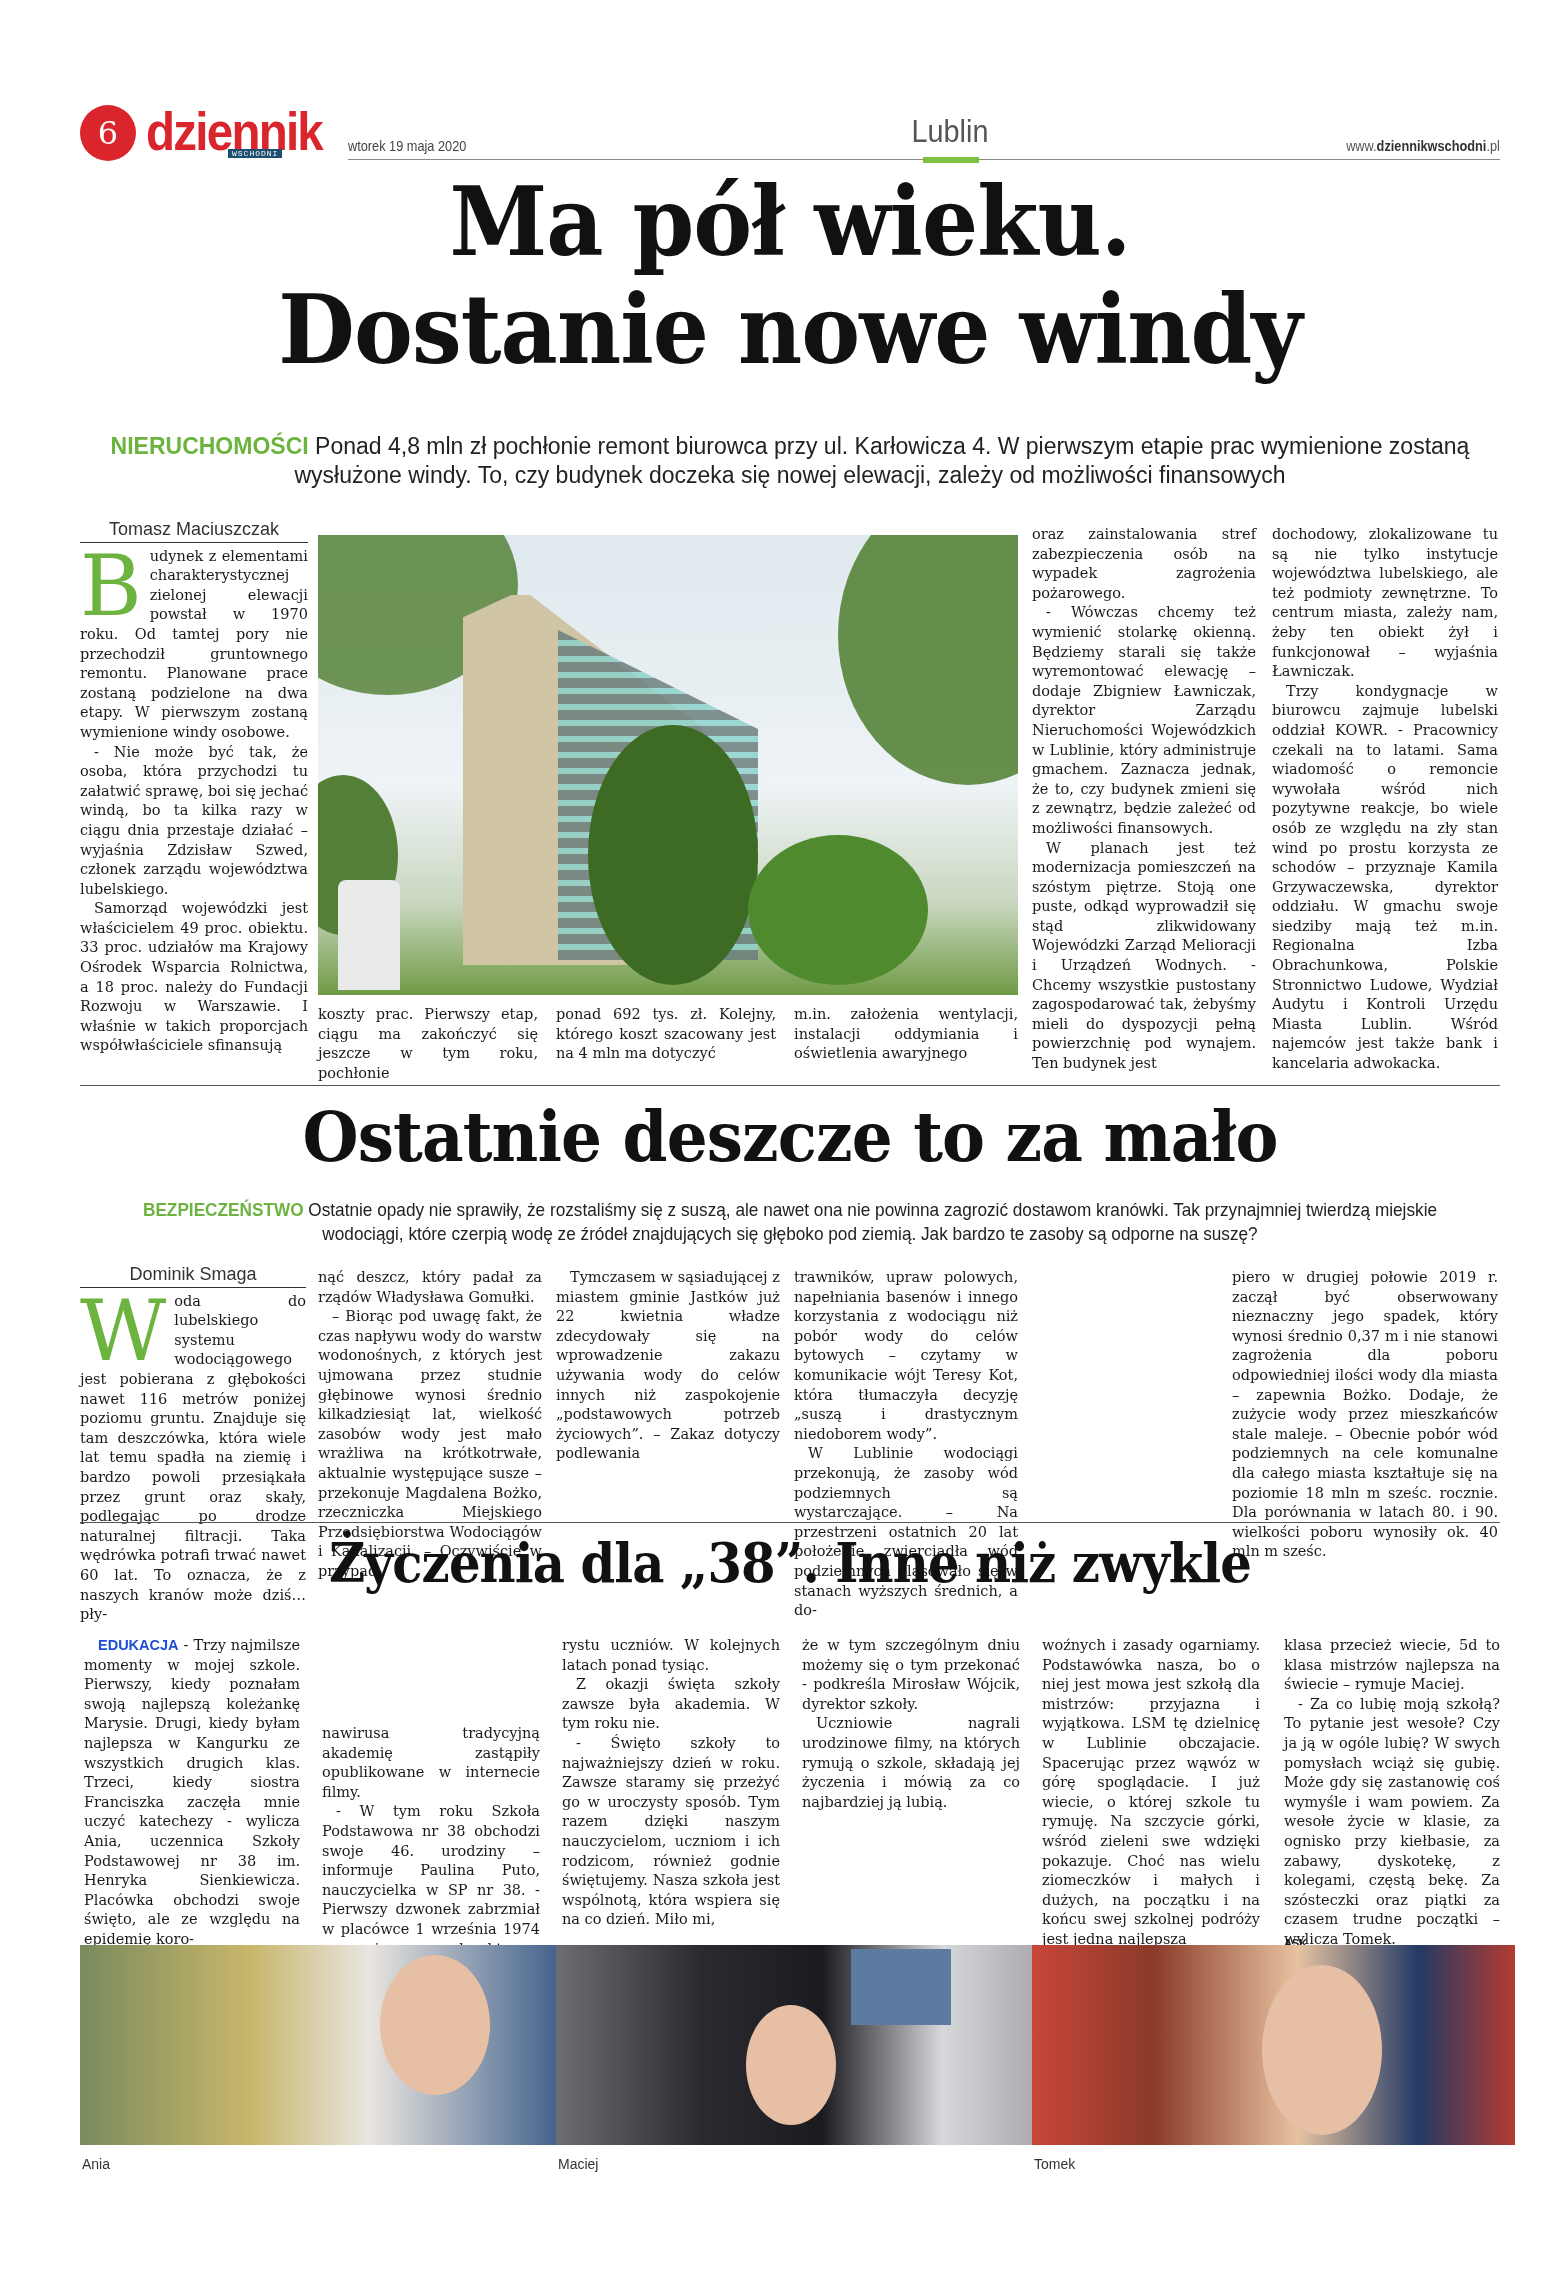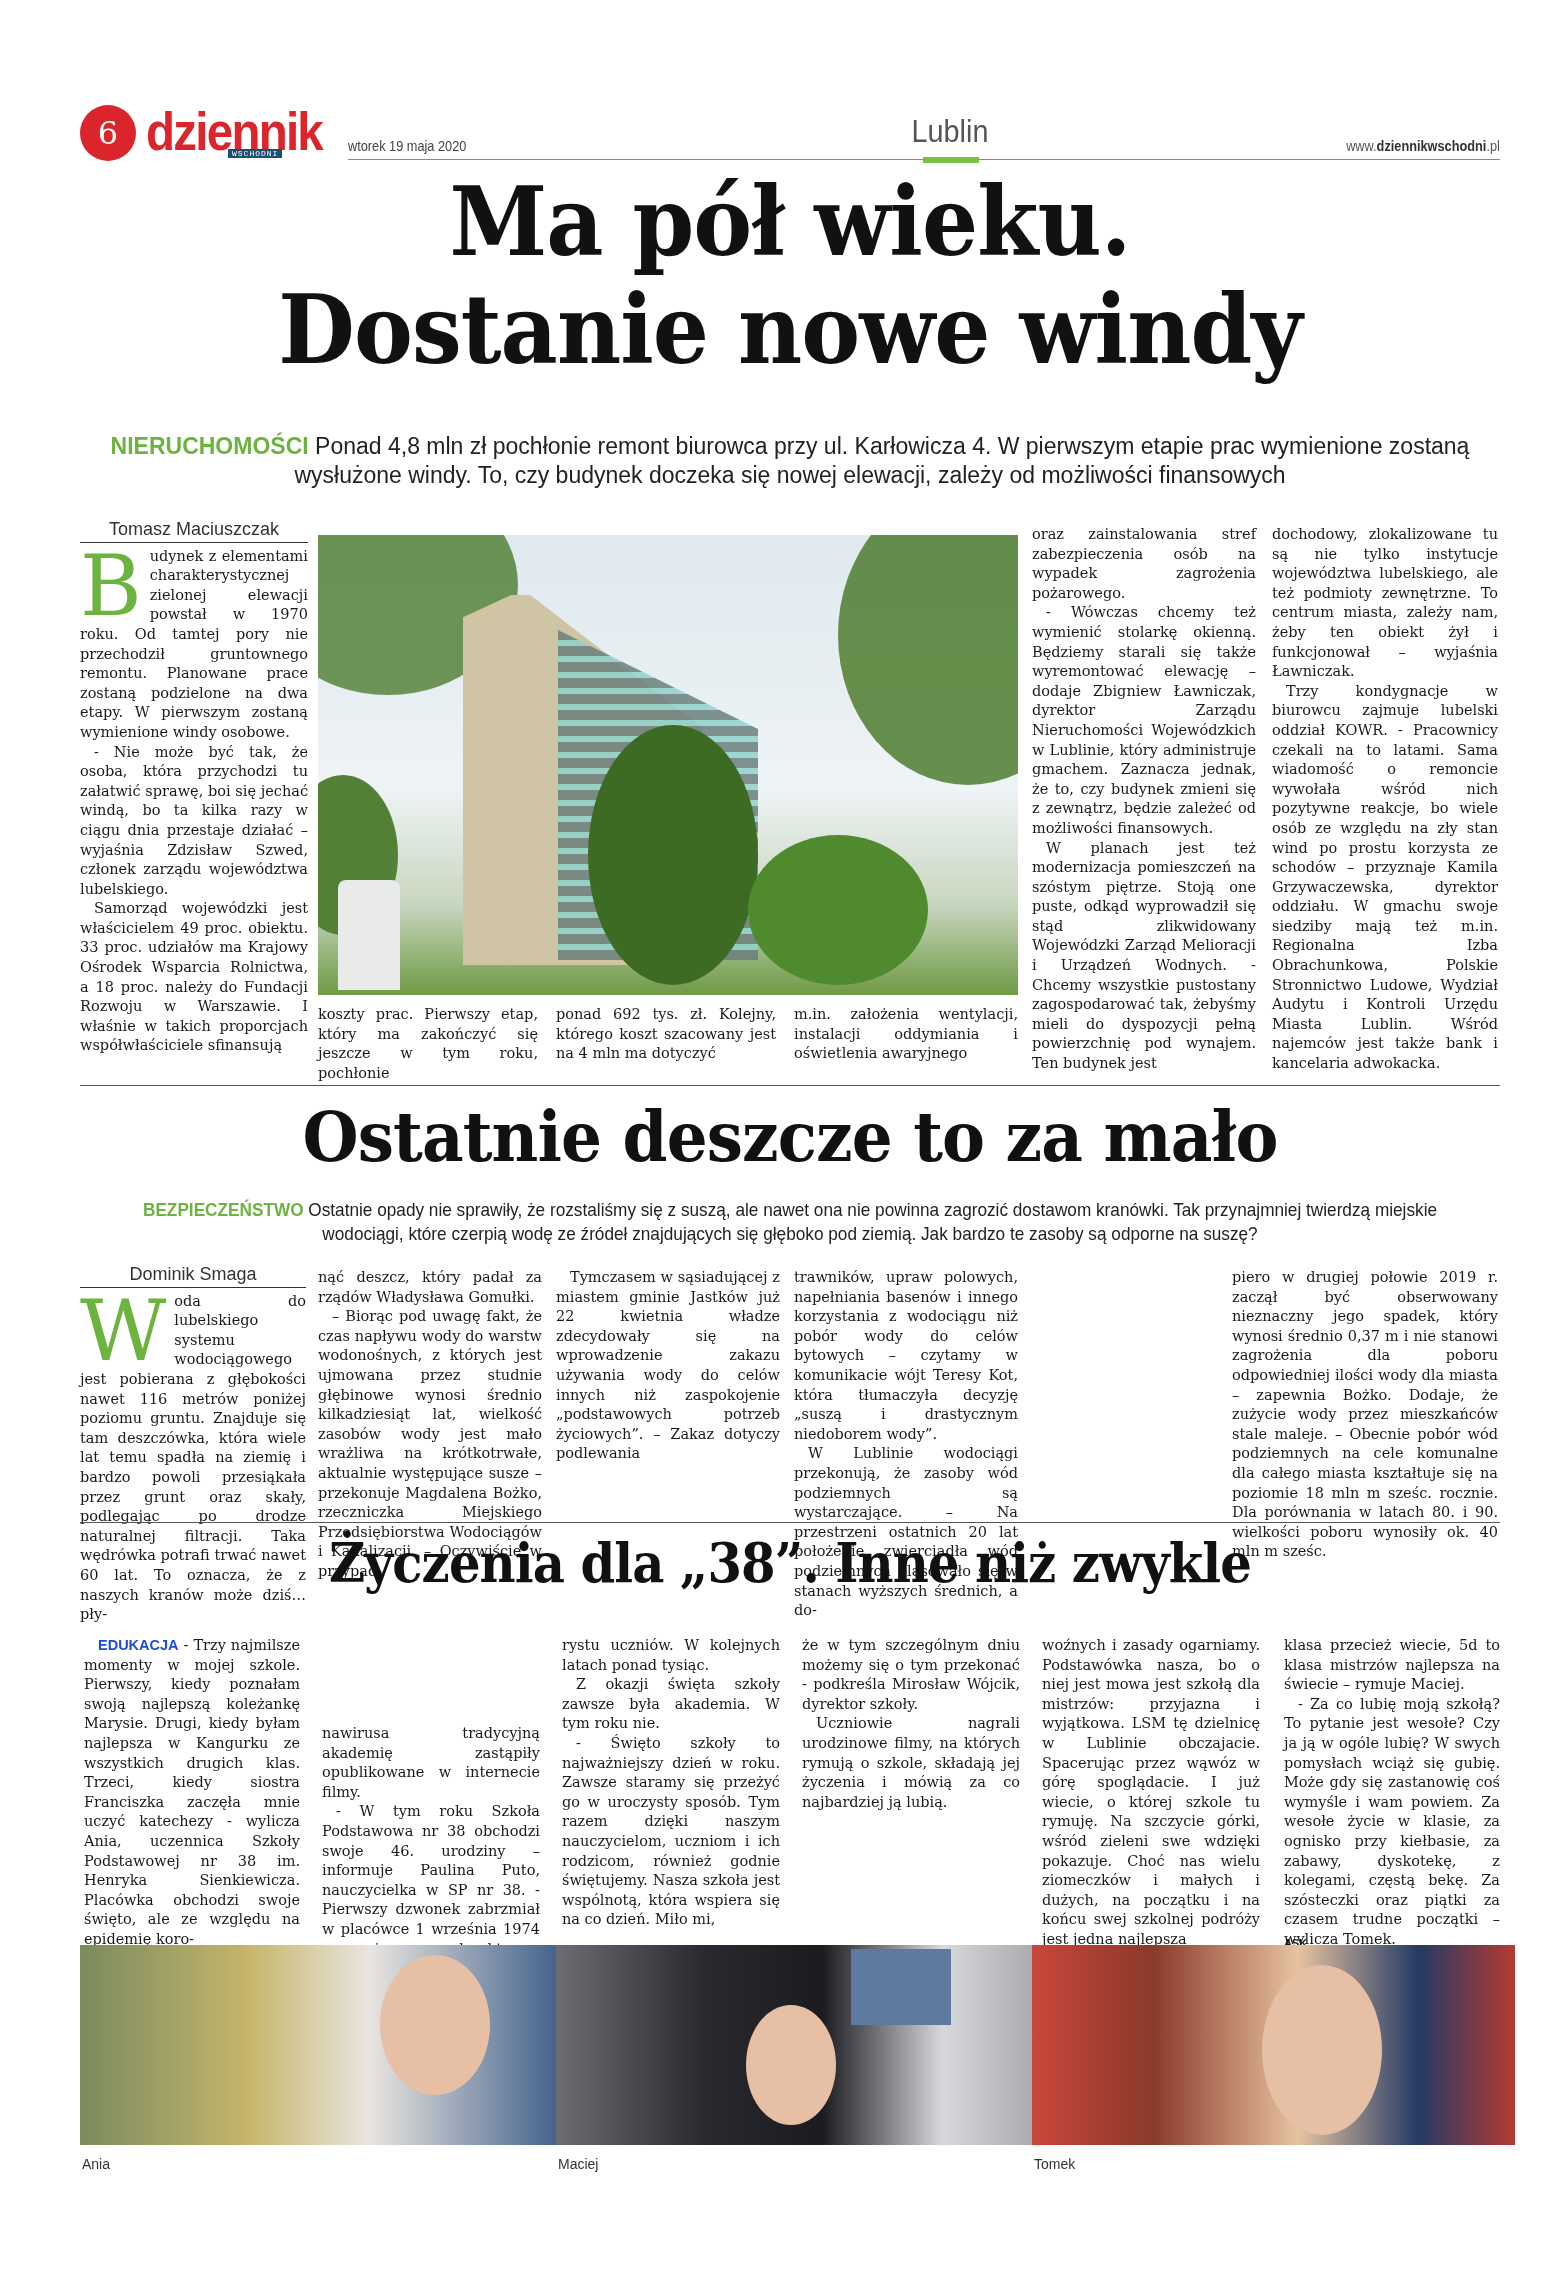--- a/index.html
+++ b/index.html
@@ -107,21 +107,21 @@
   <div class="tree" style="left:520px; top:-50px; width:260px; height:300px; opacity:.85;"></div>
   <div class="tower"></div>
   <div class="tower-side"></div>
   <div class="tree" style="left:270px; top:190px; width:170px; height:260px; background:#3d6b24;"></div>
   <div class="tree" style="left:430px; top:300px; width:180px; height:150px; background:#4f8a2f;"></div>
   <div class="tree" style="left:-30px; top:240px; width:110px; height:160px; background:#547f36;"></div>
   <div class="kiosk"></div>
 </div>
 
 <div class="col" style="left:318px; top:1005px; width:220px;">
-  <p class="noind">koszty prac. Pierwszy etap, który ma zakończyć się jeszcze w tym roku, pochłonie</p>
+  <p class="noind">koszty prac. Pierwszy etap, ciągu ma zakończyć się jeszcze w tym roku, pochłonie</p>
 </div>
 <div class="col" style="left:556px; top:1005px; width:220px;">
   <p class="noind">ponad 692 tys. zł. Kolejny, którego koszt szacowany jest na 4 mln ma dotyczyć</p>
 </div>
 <div class="col" style="left:794px; top:1005px; width:224px;">
   <p class="noind">m.in. założenia wentylacji, instalacji oddymiania i oświetlenia awaryjnego</p>
 </div>
 <div class="col" style="left:1032px; top:525px; width:224px;">
   <p class="noind">oraz zainstalowania stref zabezpieczenia osób na wypadek zagrożenia pożarowego.</p>
   <p>- Wówczas chcemy też wymienić stolarkę okienną. Będziemy starali się także wyremontować elewację – dodaje Zbigniew Ławniczak, dyrektor Zarządu Nieruchomości Wojewódzkich w Lublinie, który administruje gmachem. Zaznacza jednak, że to, czy budynek zmieni się z zewnątrz, będzie zależeć od możliwości finansowych.</p>

